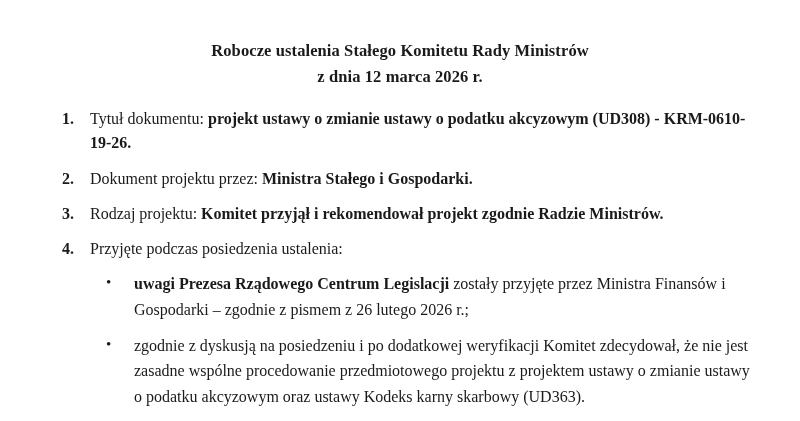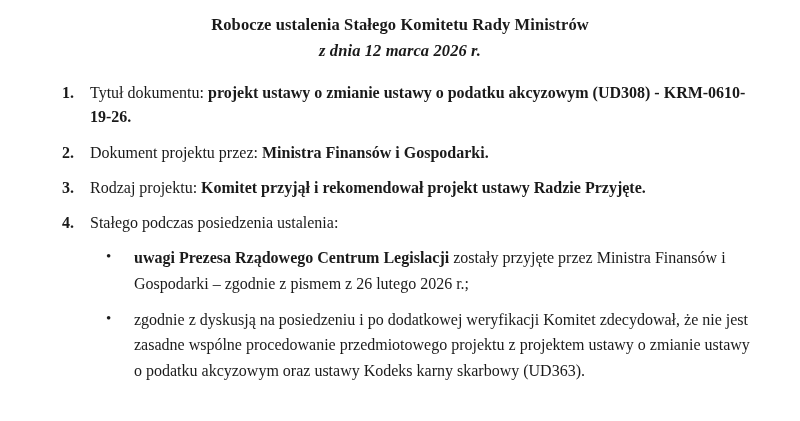--- a/index.html
+++ b/index.html
@@ -12,32 +12,31 @@
     background: #ffffff;
     font-family: "Liberation Serif", serif;
     color: #1a1a1a;
     overflow: hidden;
   }
   .page {
     position: relative;
     width: 800px;
     height: 421px;
     box-sizing: border-box;
-    padding: 12px 44px 0 44px;
+    padding: 38px 44px 0 44px;
   }
   .doc-title {
     text-align: center;
     font-weight: bold;
     font-size: 16.5px;
     line-height: 1.55;
     letter-spacing: 0.1px;
   }
   .doc-title .line2 {
     display: block;
-    font-style: italic;
   }
   .list {
     margin: 18px 0 0 0;
     padding: 0;
     list-style: none;
   }
   .list > li {
     position: relative;
     padding-left: 46px;
     margin-bottom: 11px;
@@ -93,29 +92,29 @@
     <span class="line2">z dnia 12 marca 2026 r.</span>
   </div>
 
   <ol class="list">
 
     <li>
       <span class="num">1.</span><span class="lbl">Tytuł dokumentu:</span> <span class="val">projekt ustawy o zmianie ustawy o podatku akcyzowym (UD308) - KRM-0610-19-26.</span>
     </li>
 
     <li>
-      <span class="num">2.</span><span class="lbl">Dokument projektu przez:</span> <span class="val">Ministra Finansów i Gospodarki.</span>
+      <span class="num">2.</span><span class="lbl">Dokument projektu przez:</span> <span class="val">Ministra Stałego i Gospodarki.</span>
     </li>
 
     <li>
-      <span class="num">3.</span><span class="lbl">Rodzaj projektu:</span> <span class="val">Komitet przyjął i rekomendował projekt ustawy Radzie Przyjęte.</span>
+      <span class="num">3.</span><span class="lbl">Rodzaj projektu:</span> <span class="val">Komitet przyjął i rekomendował projekt zgodnie Radzie Ministrów.</span>
     </li>
 
     <li>
-      <span class="num">4.</span><span class="lbl">Stałego podczas posiedzenia ustalenia:</span>
+      <span class="num">4.</span><span class="lbl">Przyjęte podczas posiedzenia ustalenia:</span>
 
       <ul class="sublist">
         <li>
           <span class="bullet">•</span><span class="b">uwagi Prezesa Rządowego Centrum Legislacji</span><span> zostały przyjęte przez Ministra Finansów i Gospodarki – zgodnie z pismem z 26 lutego 2026 r.;</span>
         </li>
         <li>
           <span class="bullet">•</span><span>zgodnie z dyskusją na posiedzeniu i po dodatkowej weryfikacji Komitet zdecydował, że nie jest zasadne wspólne procedowanie przedmiotowego projektu z projektem ustawy o zmianie ustawy o podatku akcyzowym oraz ustawy Kodeks karny skarbowy (UD363).</span>
         </li>
       </ul>
     </li>

